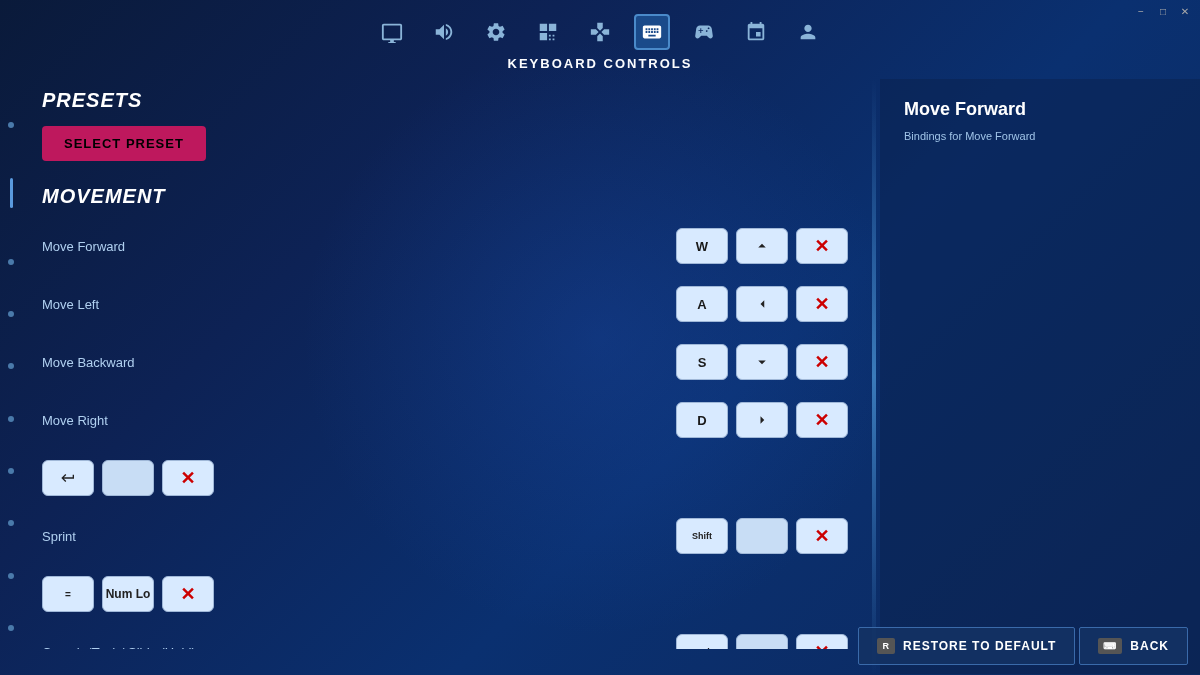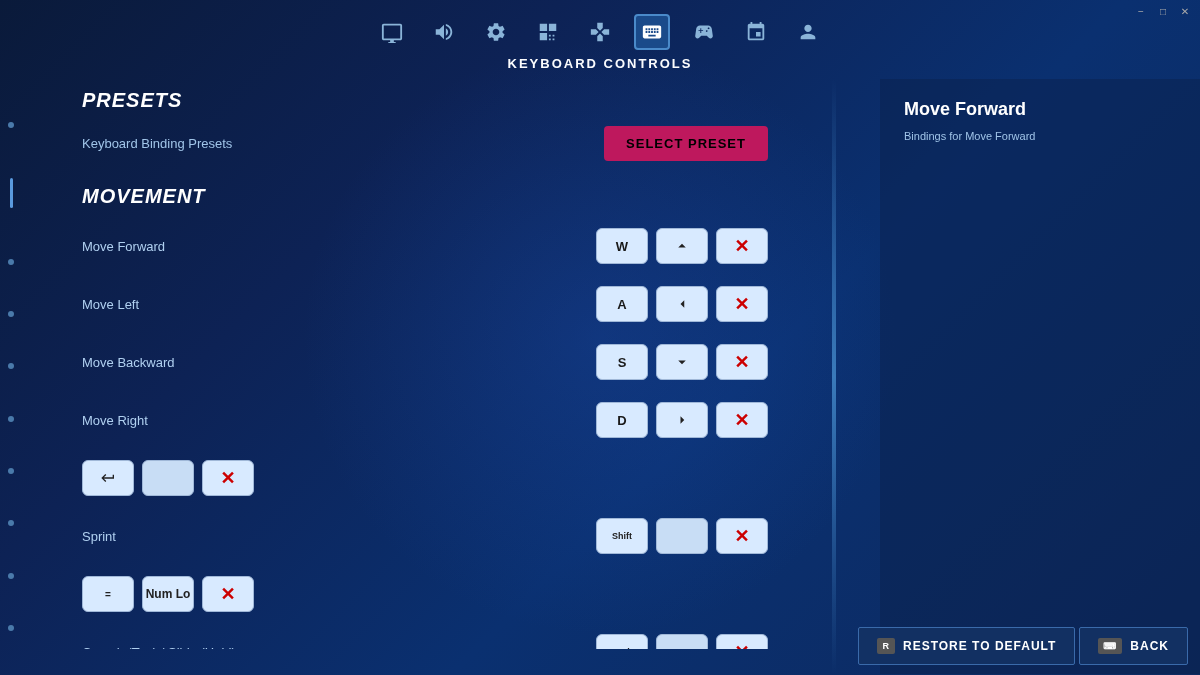--- a/index.html
+++ b/index.html
@@ -92,21 +92,20 @@
       letter-spacing: 2px;
       color: #fff;
       margin-bottom: 8px;
     }
 
     
     .main-layout {
       display: flex;
       height: calc(675px - 80px);
       position: relative;
-      gap: 40px;
     }
 
     
     .sidebar {
       width: 22px;
       display: flex;
       flex-direction: column;
       align-items: center;
       justify-content: space-around;
       padding: 20px 0;
@@ -403,21 +402,20 @@
     <div class="sidebar-dot"></div>
     <div class="sidebar-dot"></div>
     <div class="sidebar-dot"></div>
   </div>
 
   <div class="content-area">
 
     <div>
       <div class="section-title">PRESETS</div>
       <div class="preset-row">
-        <span class="preset-label">Keyboard Binding Presets</span>
         <button class="select-preset-btn">SELECT PRESET</button>
       </div>
     </div>
 
     <div class="movement-section">
       <div class="section-title">MOVEMENT</div>
 
       <div class="binding-row">
         <span class="binding-label">Move Forward</span>
         <div class="binding-keys">

